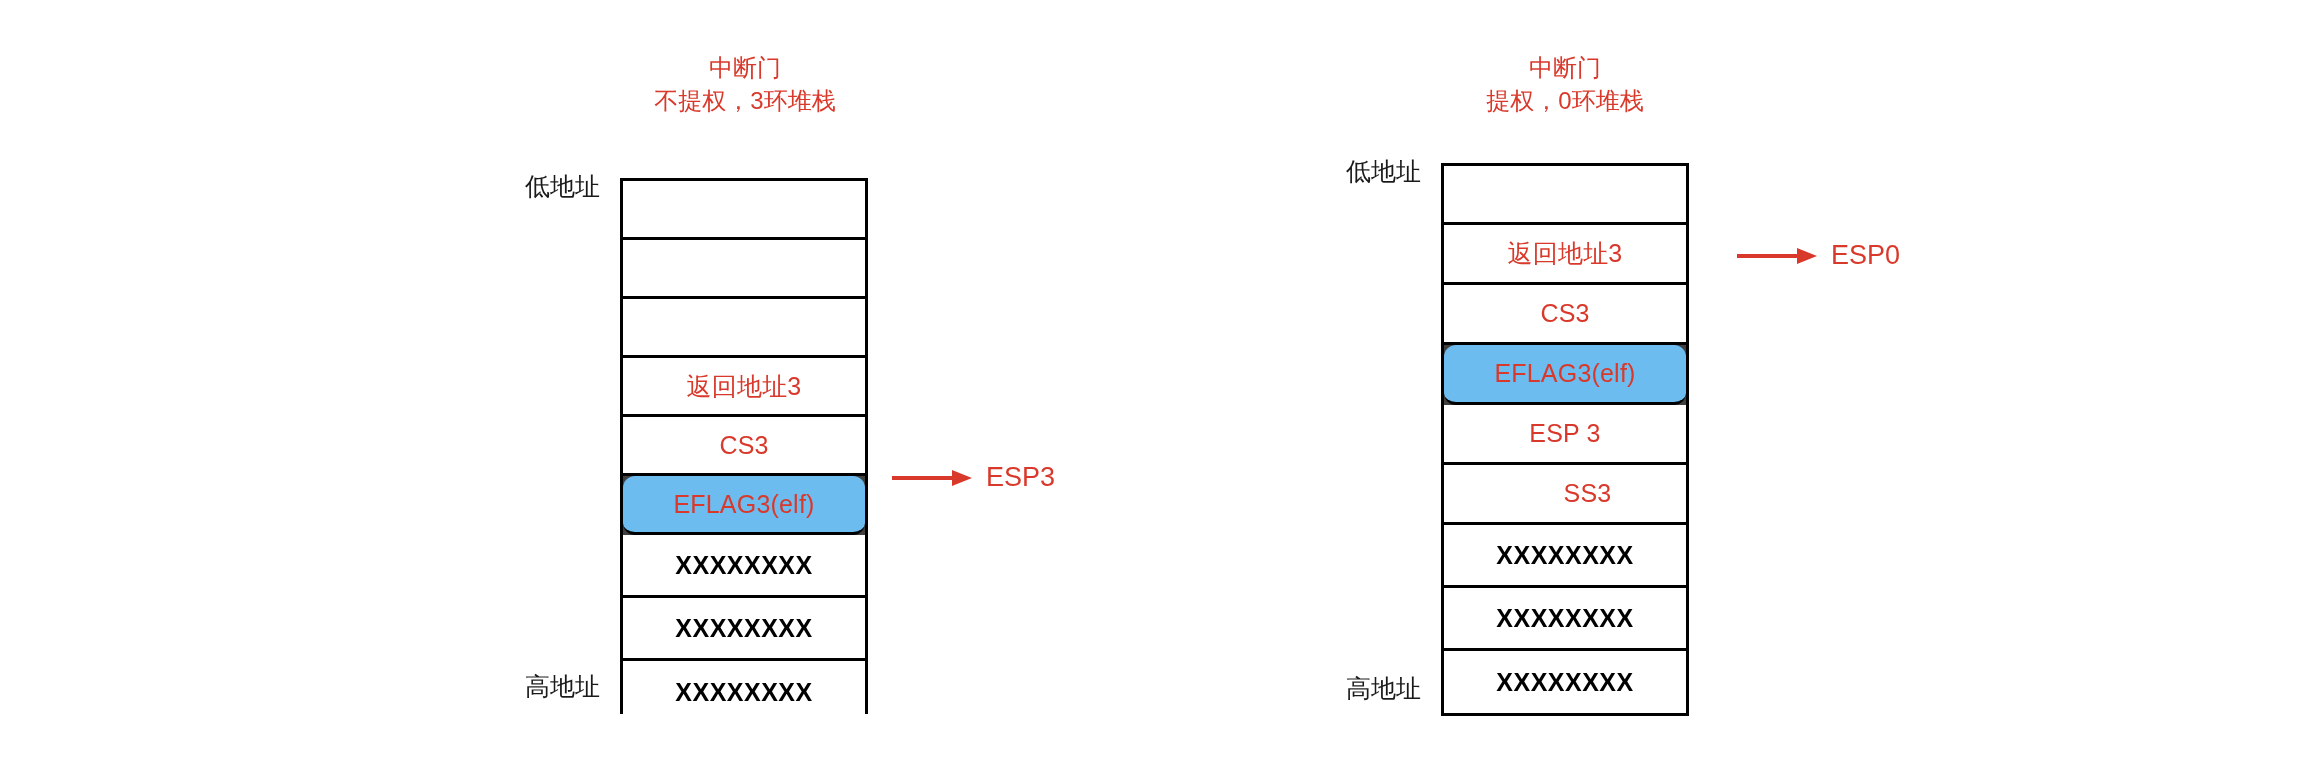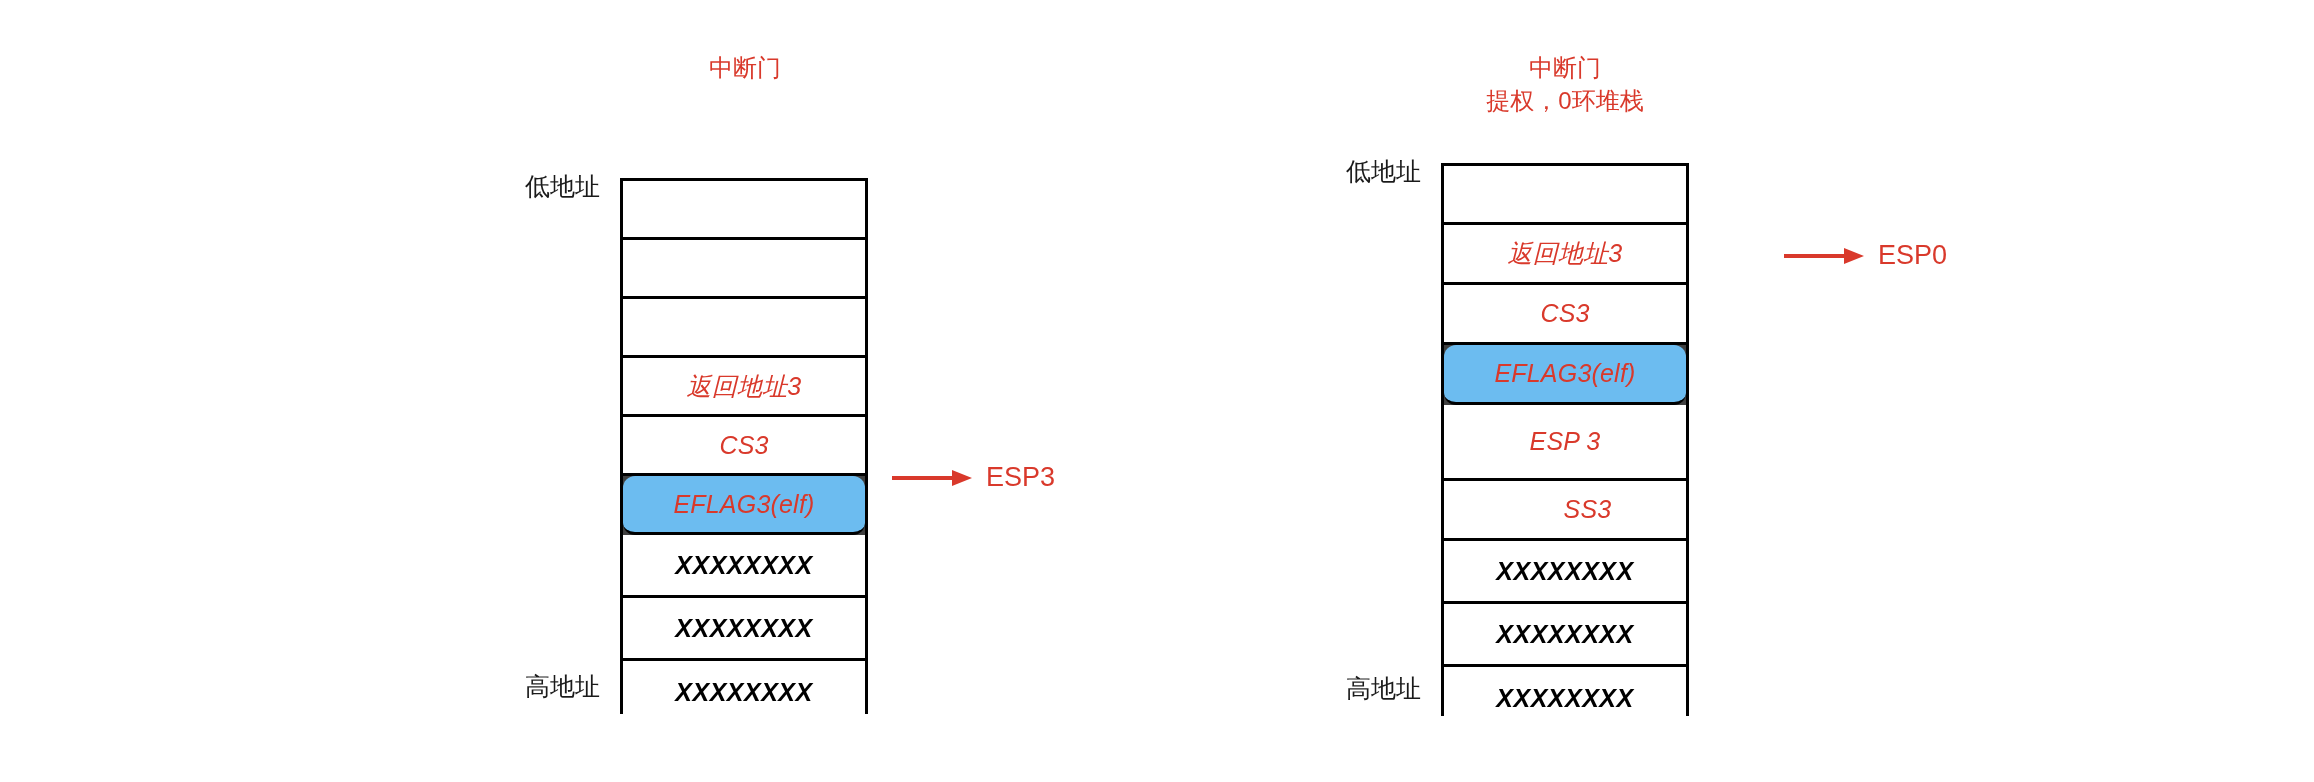--- a/index.html
+++ b/index.html
@@ -32,21 +32,20 @@
     white-space: nowrap;
   }
   .title-line { display: block; }
 
   
   .stack {
     position: absolute;
     border: 3px solid #000000;
     box-sizing: border-box;
     background: #404040;
-    font-style: italic;
   }
   .stack-row {
     box-sizing: border-box;
     border-bottom: 3px solid #000000;
     display: flex;
     align-items: center;
     justify-content: center;
     font-size: 25px;
     letter-spacing: 0.2px;
     background: #ffffff;
@@ -84,20 +83,21 @@
     margin-left: 14px;
   }
 </style>
 </head>
 <body>
 
 <div class="diagram">
 
   <div class="title-block" style="left:620px; top:52px; width:250px;">
     <span class="title-line">中断门</span>
+    <span class="title-line">不提权，3环堆栈</span>
   </div>
 
   <div class="addr-label" style="left:450px; top:170px; width:150px;">低地址</div>
 
   <div class="addr-label" style="left:450px; top:670px; width:150px;">高地址</div>
 
   <div class="stack" style="left:620px; top:178px; width:248px; height:536px;">
     <div class="stack-row blank" style="height:59px;"></div>
     <div class="stack-row blank" style="height:59px;"></div>
     <div class="stack-row blank" style="height:59px;"></div>
@@ -130,28 +130,28 @@
 
   <div class="addr-label" style="left:1271px; top:155px; width:150px;">低地址</div>
 
   <div class="addr-label" style="left:1271px; top:672px; width:150px;">高地址</div>
 
   <div class="stack" style="left:1441px; top:163px; width:248px; height:553px;">
     <div class="stack-row blank" style="height:59px;"></div>
     <div class="stack-row" style="height:60px;">返回地址3</div>
     <div class="stack-row" style="height:60px;">CS3</div>
     <div class="stack-row hl" style="height:60px;">EFLAG3(elf)</div>
-    <div class="stack-row" style="height:76px;">ESP 3</div>
+    <div class="stack-row" style="height:60px;">ESP 3</div>
     <div class="stack-row" style="height:60px;padding-left:45px;">SS3</div>
     <div class="stack-row filler" style="height:63px;">XXXXXXXX</div>
     <div class="stack-row filler" style="height:63px;">XXXXXXXX</div>
     <div class="stack-row filler" style="height:62px;">XXXXXXXX</div>
   </div>
 
-  <div class="esp-annot" style="left:1784px; top:240px;">
+  <div class="esp-annot" style="left:1737px; top:240px;">
     <span>
       <svg class="arrow-svg" width="80" height="26" viewBox="0 0 80 26">
         <line x1="0" y1="13" x2="62" y2="13" stroke="#d9392b" stroke-width="4"></line>
         <polygon points="60,5 80,13 60,21" fill="#d9392b"></polygon>
       </svg>
     </span>
     <span class="esp-text">ESP0</span>
   </div>
 
 </div>

